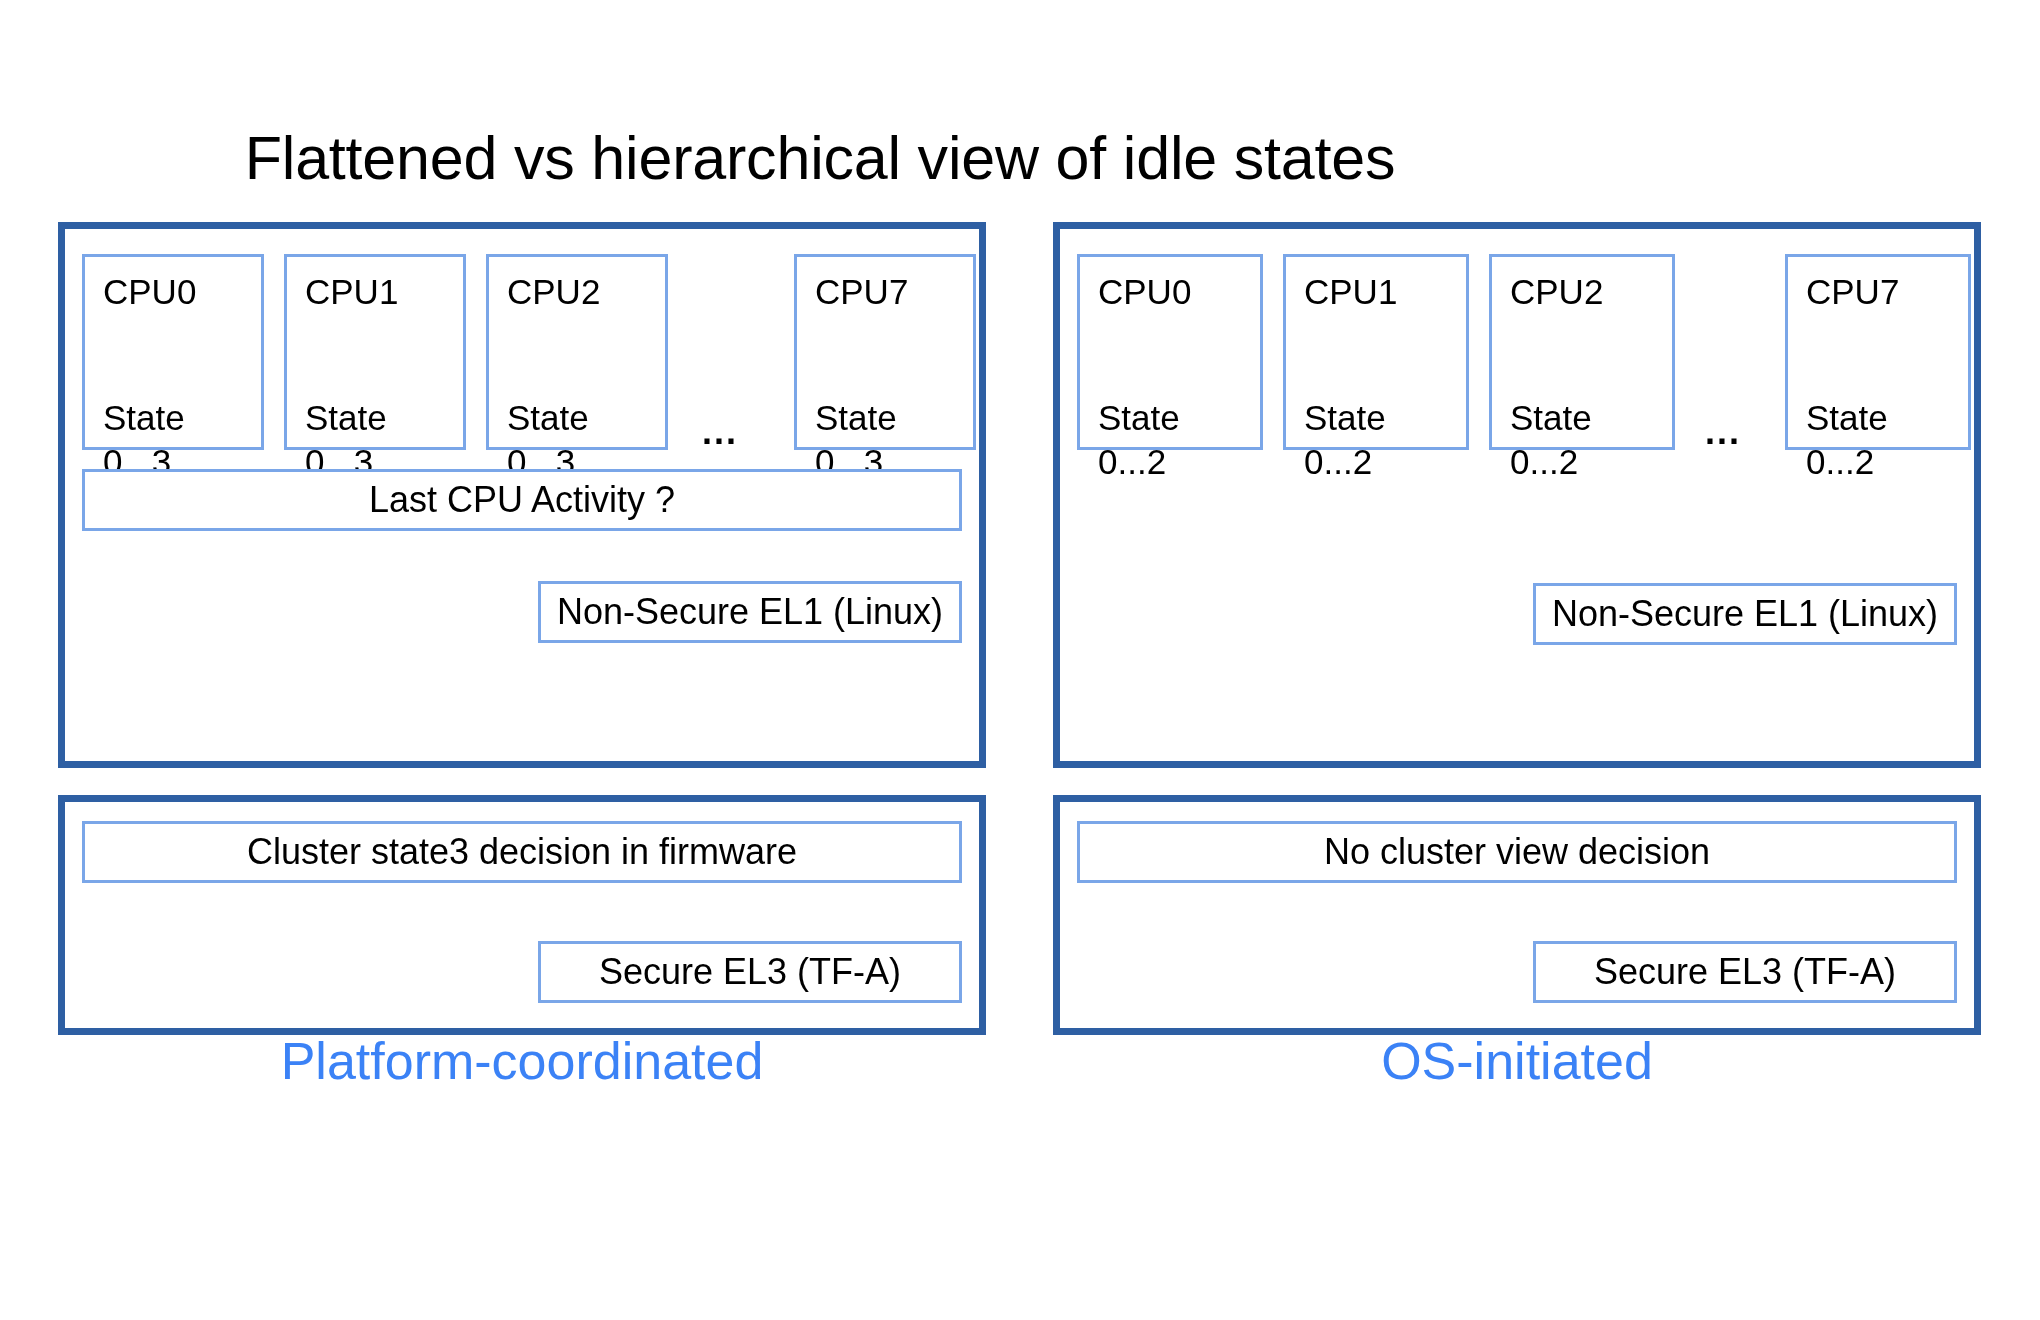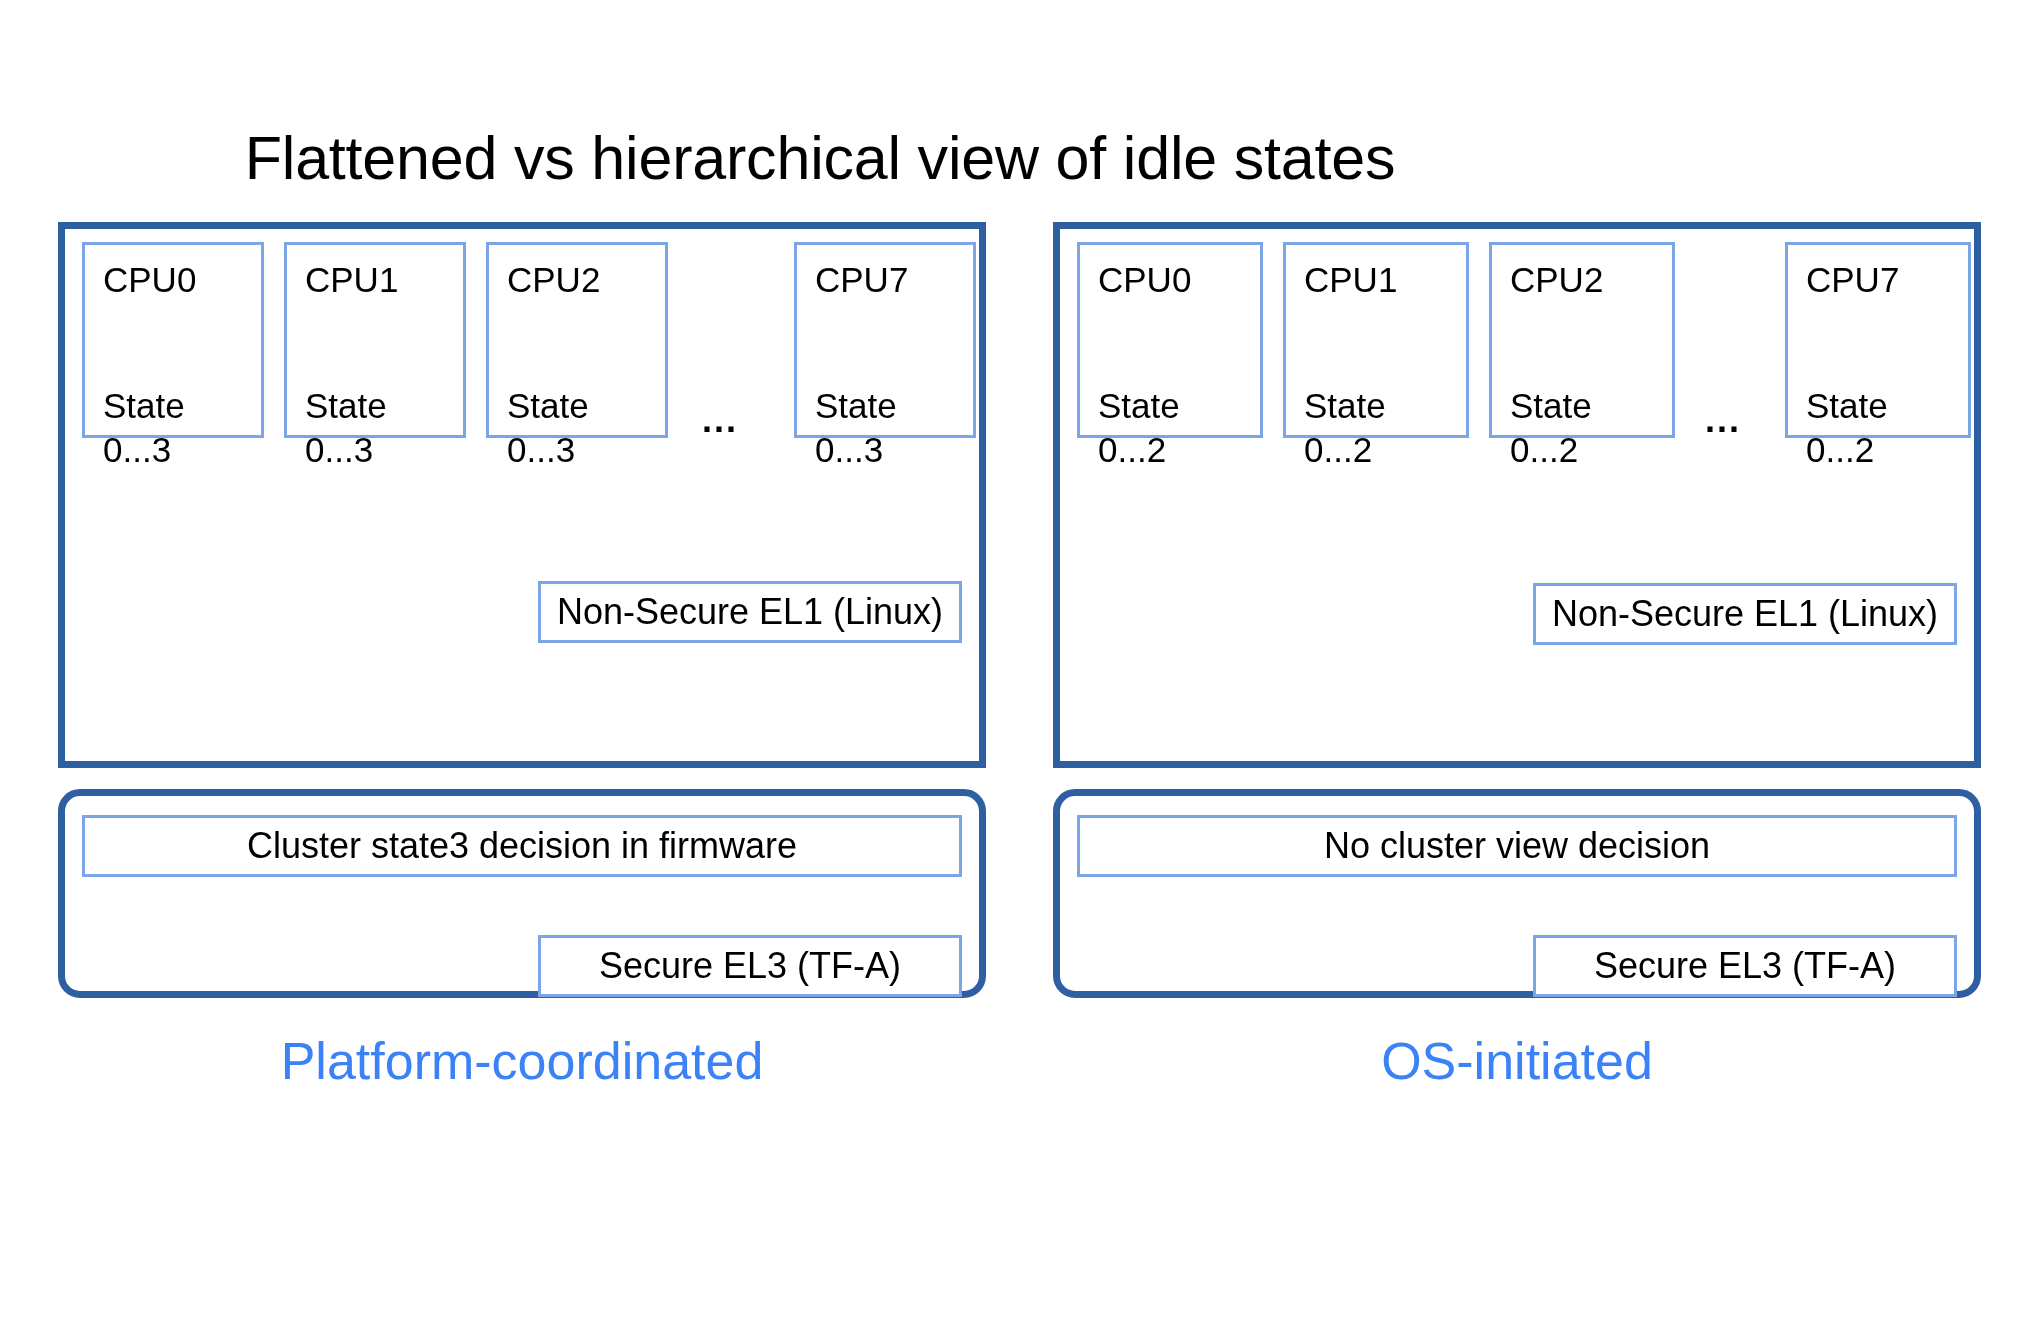--- a/index.html
+++ b/index.html
@@ -41,26 +41,26 @@
   .column.right { left: 1053px; }
 
   
   .panel {
     box-sizing: border-box;
     border: 7px solid #2e5fa3;
     background: #ffffff;
     position: relative;
   }
   .panel.os-panel   { height: 546px; }
-  .panel.fw-panel   { height: 209px; margin-top: 21px; border-radius: 22px; }
+  .panel.fw-panel   { height: 240px; margin-top: 27px; }
 
   
   .cpu-row {
     position: absolute;
-    top: 13px;
+    top: 25px;
     left: 17px;
     right: 17px;
     height: 196px;
   }
   .cpu-box {
     position: absolute;
     top: 0;
     width: 182px;
     height: 196px;
     box-sizing: border-box;
@@ -209,20 +209,21 @@
       <div class="cpu-box" style="left:712px;">
         <div class="cpu-name">CPU7</div>
         <div class="cpu-state">
           <span>State</span>
           <span class="line2">0...3</span>
         </div>
       </div>
 
     </div>
 
+    <div class="bar bar-last-activity-left">Last CPU Activity ?</div>
     <div class="bar bar-el1-left">Non-Secure EL1 (Linux)</div>
   </div>
 
   <div class="panel fw-panel">
     <div class="bar bar-fw-decision">Cluster state3 decision in firmware</div>
     <div class="bar bar-el3">Secure EL3 (TF-A)</div>
   </div>
 
 </div>
 

